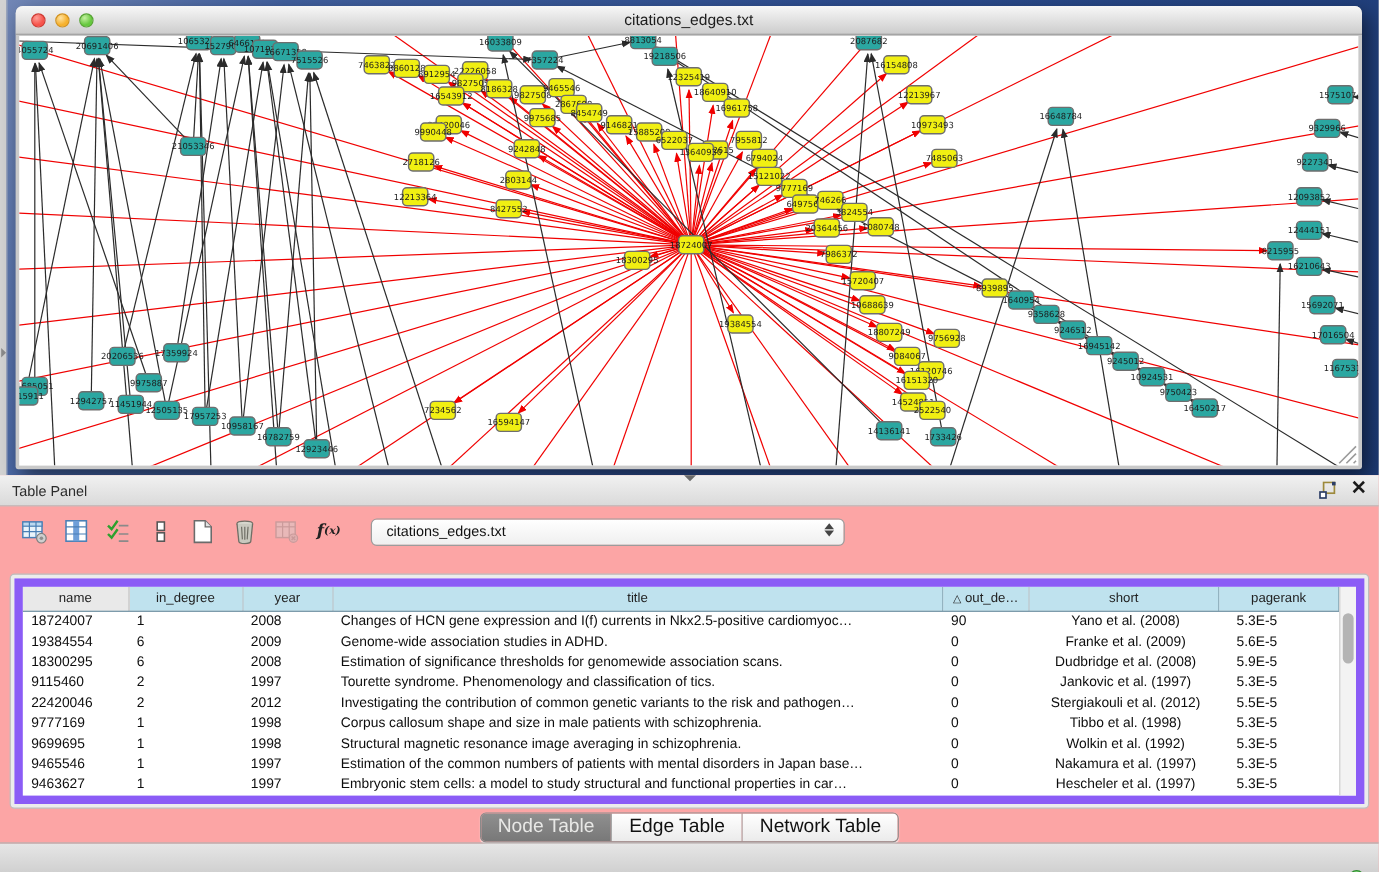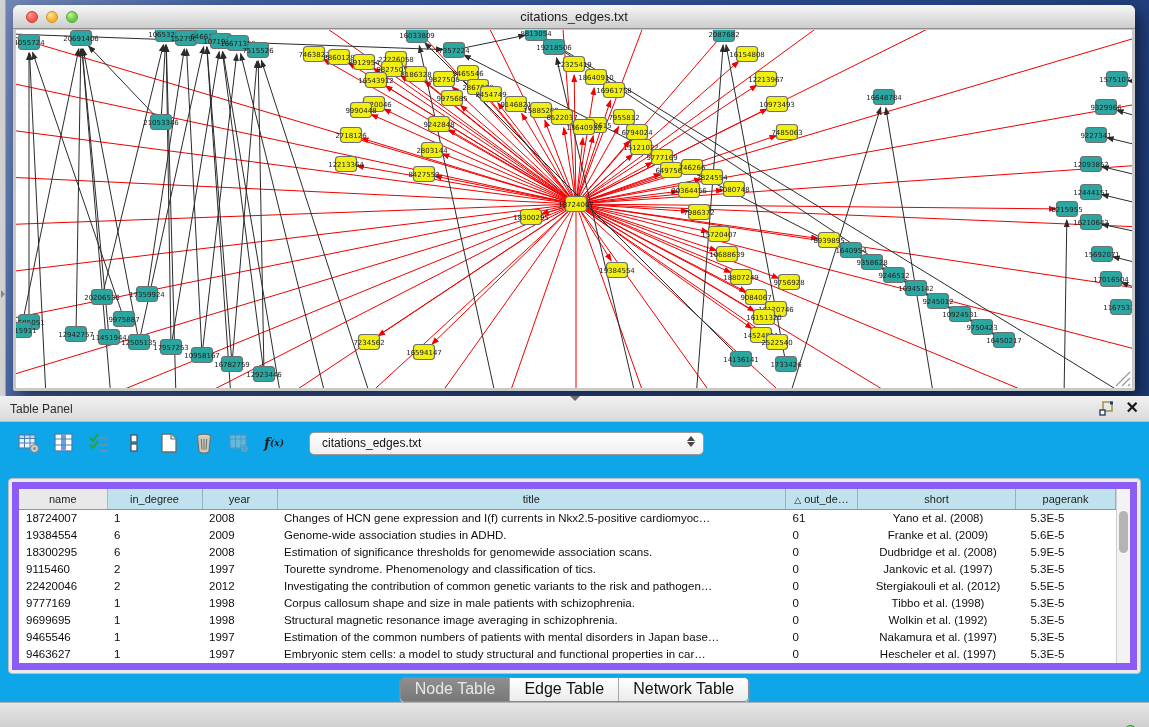--- a/index.html
+++ b/index.html
@@ -20,21 +20,21 @@
   .traffic { position:absolute; left:13px; top:6px; display:flex; gap:8px; }
   .traffic span { width:12px; height:12px; border-radius:50%; display:block; }
   .tl-red   { background:radial-gradient(circle at 35% 30%,#ff9d96,#f6544c 60%); border:1px solid #cf3a33; }
   .tl-yellow{ background:radial-gradient(circle at 35% 30%,#ffe2a0,#f6b12e 60%); border:1px solid #d2921f; }
   .tl-green { background:radial-gradient(circle at 35% 30%,#c4f0a0,#67c93f 60%); border:1px solid #57a434; }
   .win-title { text-align:center; line-height:23px; font-size:13px; color:#1d1d1d; }
   .canvas { position:absolute; left:3px; right:3px; top:25px; bottom:3px; background:#ffffff; overflow:hidden; }
   .canvas svg { display:block; width:100%; height:100%; }
 
   
-  .table-panel { position:absolute; left:0; top:396px; width:1149px; height:331px; background:#0ea5e9; }
+  .table-panel { position:absolute; left:0; top:396px; width:1149px; height:331px; background:#fca5a5; }
   .panel-header { position:relative; height:26px; background:linear-gradient(#f1f1f1,#dadada);
     border-bottom:1px solid #bdbdbd; }
   .panel-title { position:absolute; left:10px; top:6px; font-size:12px; color:#2c2c2c; }
   .splitter-grip { position:absolute; left:570px; top:0px; width:0; height:0;
     border-left:5px solid transparent; border-right:5px solid transparent; border-top:5px solid #6a6a6a; }
   .panel-header .hdr-btns { position:absolute; right:10px; top:4px; display:flex; gap:12px; align-items:center; }
   .float-btn svg { display:block; }
   .close-btn { font-size:16px; font-weight:bold; color:#1a1a1a; line-height:16px; cursor:default; }
 
   .toolbar { position:absolute; left:0; top:30px; height:34px; width:100%;
@@ -778,21 +778,21 @@
               <th style="width: 158px;">short</th>
               <th style="width: 100px;">pagerank</th>
             </tr>
           </thead>
         <tbody id="grid-body">
             <tr>
               <td>18724007</td>
               <td>1</td>
               <td>2008</td>
               <td>Changes of HCN gene expression and I(f) currents in Nkx2.5-positive cardiomyoc…</td>
-              <td>61</td>
+              <td>90</td>
               <td class="c-short">Yano et al. (2008)</td>
               <td class="c-pager">5.3E-5</td>
             </tr>
             <tr>
               <td>19384554</td>
               <td>6</td>
               <td>2009</td>
               <td>Genome-wide association studies in ADHD.</td>
               <td>0</td>
               <td class="c-short">Franke et al. (2009)</td>

